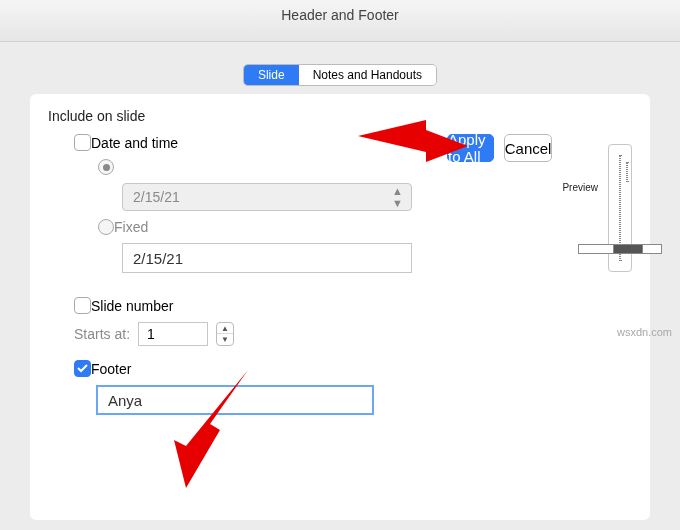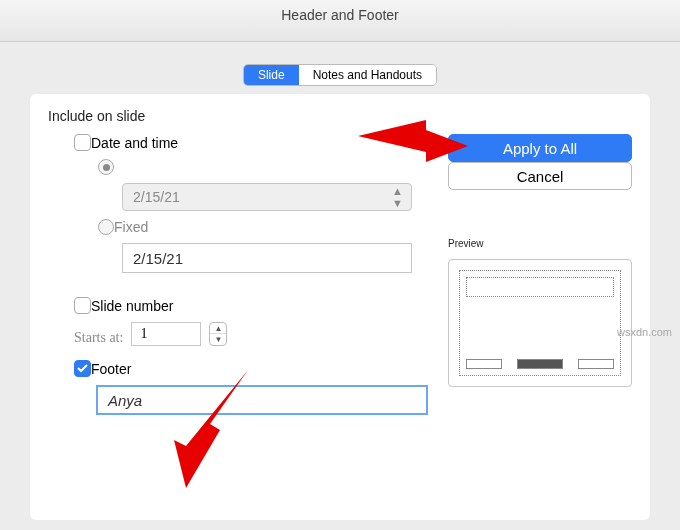--- a/index.html
+++ b/index.html
@@ -57,21 +57,21 @@
   .section-label {
     font-size: 14px;
     color: #222;
     margin-bottom: 10px;
   }
   .columns {
     display: flex;
     gap: 20px;
   }
   .left-col { flex: 1; }
-  .right-col { width: 185px; display: flex; flex-direction: column; }
+  .right-col { width: 185px; display: flex; gap: 10px; }
   .row { display: flex; align-items: flex-end; margin-bottom: 8px; }
   .indent1 { margin-left: 26px; }
   .indent2 { margin-left: 50px; }
   .check {
     width: 17px; height: 17px; border: 1px solid #aaa; border-radius: 4px; background: #fff;
     display: inline-flex; align-items: center; justify-content: center;
   }
   .check.checked { background: #2f7bf6; border-color: #2f7bf6; }
   .check.checked svg { display: block; }
   .check svg { display: none; }
@@ -87,21 +87,21 @@
     background: #efefef; border: 1px solid #c7c7c7; border-radius: 4px;
     height: 28px; padding: 0 8px 0 10px; width: 290px; color: #8a8a8a;
   }
   .combo .chev { font-size: 11px; line-height: 1; color: #888; display: flex; flex-direction: column; gap: 1px; }
   .textfield {
     background: #fff; border: 1px solid #c7c7c7; border-radius: 0;
     height: 30px; padding: 0 10px; width: 290px; font-size: 15px; color: #333;
     display: flex; align-items: center;
   }
   .textfield.focus { border: 2px solid #6aa6f7; }
-  .stepper-row { display: flex; align-items: flex-end; gap: 8px; margin-left: 26px; margin-bottom: 14px; font-family: Liberation Serif, serif; }
+  .stepper-row { display: flex; align-items: center; gap: 8px; margin-left: 26px; margin-bottom: 14px; }
   .stepper-input {
     background: #fff; border: 1px solid #c7c7c7; height: 24px; width: 70px;
     display: flex; align-items: center; padding: 0 8px; font-size: 14px;
   }
   .stepper-btns {
     display: flex; flex-direction: column; border: 1px solid #bbb; border-radius: 4px;
     overflow: hidden; background: #fff; width: 18px;
   }
   .stepper-btns div { height: 11px; display: flex; align-items: center; justify-content: center; font-size: 8px; color: #555; }
   .stepper-btns div:first-child { border-bottom: 1px solid #ddd; }
@@ -199,21 +199,21 @@
 
       <div class="row indent1" style="margin-top:8px;">
         <span class="check checked">
           <svg width="11" height="11" viewBox="0 0 11 11">
               <path d="M1 5 L4 8 L10 2" stroke="#fff" stroke-width="2" fill="none"></path>
             </svg>
         </span>
         <span>Footer</span>
       </div>
       <div class="row" style="margin-left:48px;">
-        <div class="textfield focus" style="width:332px;font-style:italic;">
+        <div class="textfield focus" style="width:278px;">
           <span>Anya</span>
         </div>
       </div>
 
     </div>
 
     <div class="right-col">
       <div class="btn primary">Apply to All</div>
       <div class="btn">Cancel</div>
 

